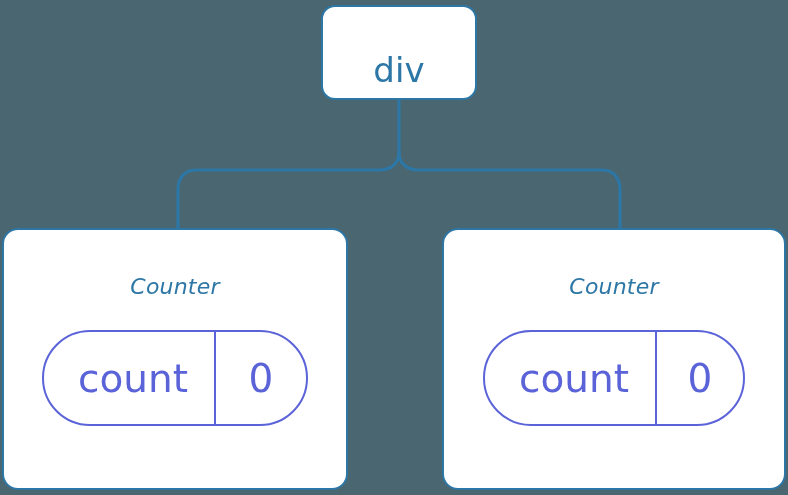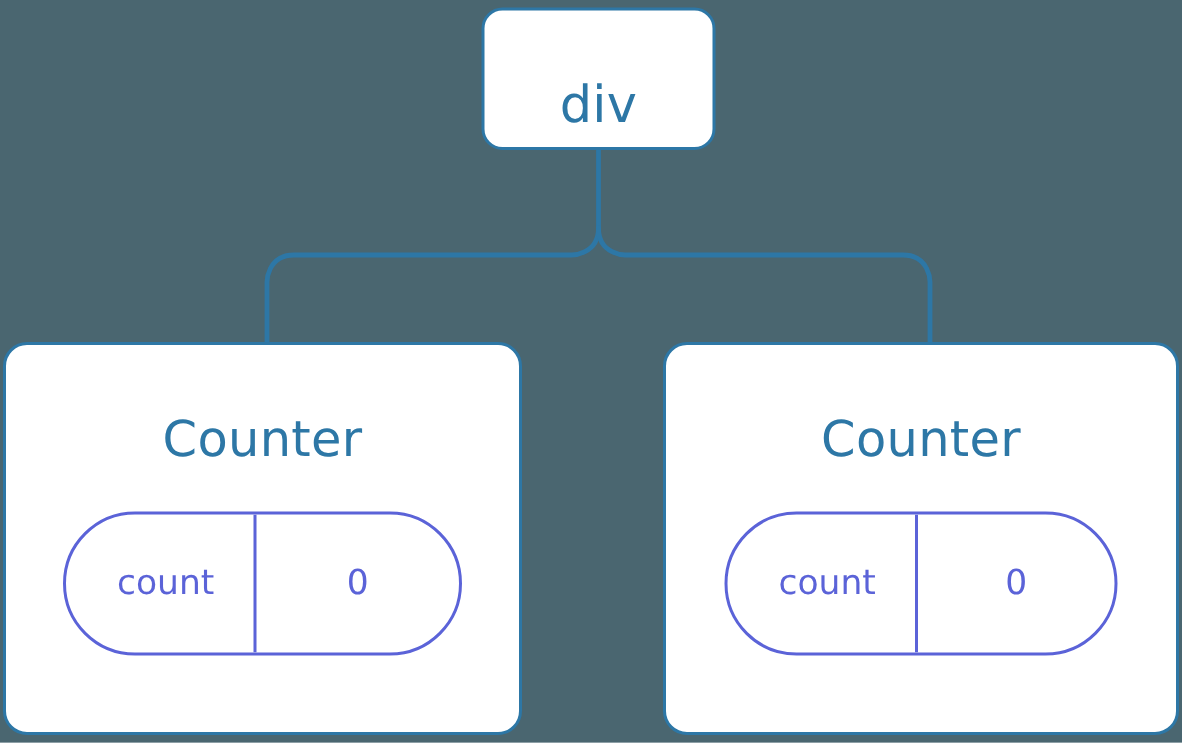--- a/index.html
+++ b/index.html
@@ -80,21 +80,22 @@
     left: 2px;
     width: 346px;
   }
 
   .node--child-right {
     left: 442px;
     width: 344px;
   }
 
   .node--child .node__title {
-    font-size: 33px;
+    font-size: 22px;
+    font-style: italic;
   }
 
   
   .pill {
     margin-top: 32px;
     height: 96px;
     border: 2px solid #5b63d8;
     border-radius: 48px;
     box-sizing: border-box;
     display: flex;
@@ -105,21 +106,21 @@
 
   .pill--left  { width: 266px; }
   .pill--right { width: 262px; }
 
   .pill__key,
   .pill__value {
     display: flex;
     align-items: center;
     justify-content: center;
     color: #5b63d8;
-    font-size: 23px;
+    font-size: 39px;
     line-height: 1;
     white-space: nowrap;
   }
 
   .pill__key {
     flex: 0 0 auto;
     padding: 0 26px 0 34px;
   }
 
   .pill__value {

